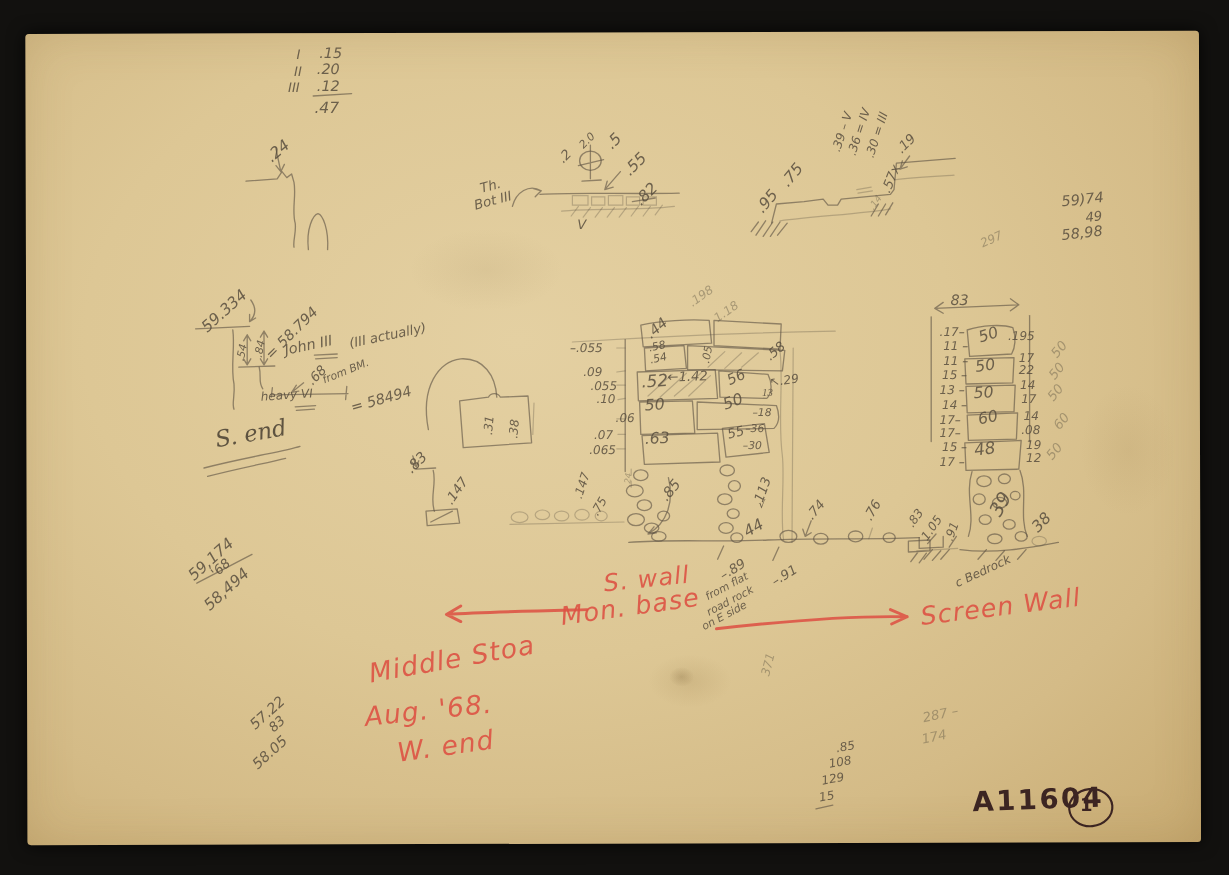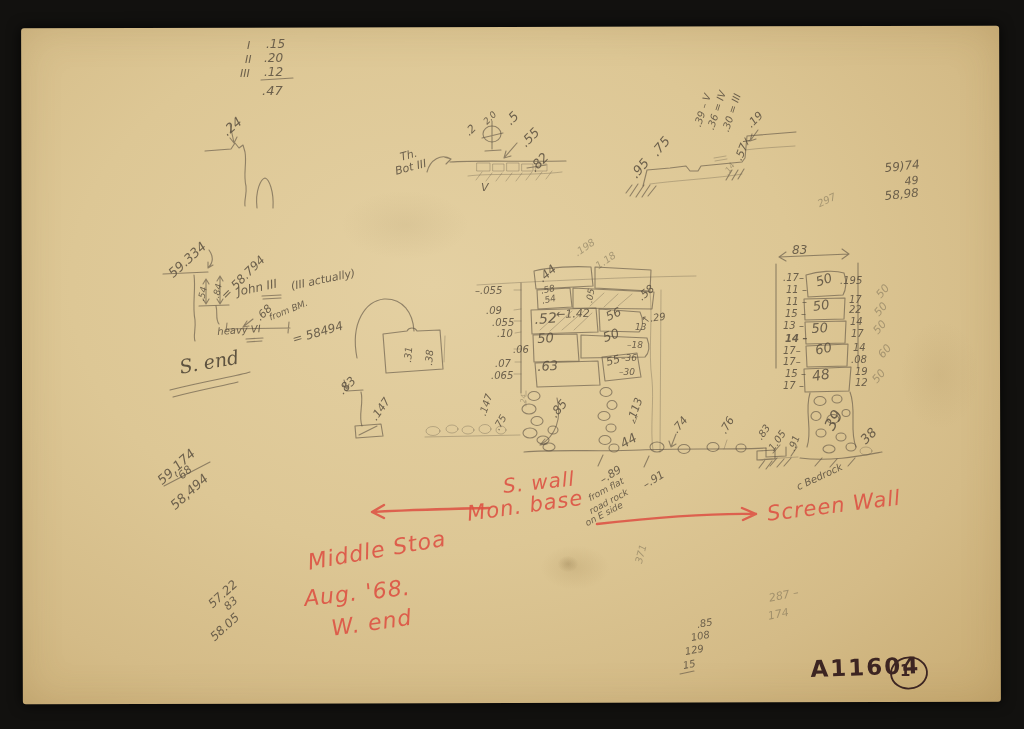--- a/index.html
+++ b/index.html
@@ -246,21 +246,21 @@
       <span class="ann p" style="left: 540px; top: 287px; font-size: 9px; transform: rotate(-12deg);">.58</span>
       <span class="ann p" style="left: 541px; top: 297px; font-size: 9px; transform: rotate(-12deg);">.54</span>
       <span class="ann p" style="left: 585px; top: 302px; font-size: 9px; transform: rotate(-80deg);">.05</span>
       <span class="ann p" style="left: 534px; top: 312px; font-size: 14px; transform: rotate(-4deg);">.52</span>
       <span class="ann p" style="left: 556px; top: 309px; font-size: 11px; transform: rotate(-2deg);">←1.42</span>
       <span class="ann p" style="left: 604px; top: 312px; font-size: 12px; transform: rotate(-25deg);">56</span>
       <span class="ann p" style="left: 641px; top: 315px; font-size: 10px; transform: rotate(-8deg);">↖.29</span>
       <span class="ann p" style="left: 636px; top: 294px; font-size: 11px; transform: rotate(-40deg);">.58</span>
       <span class="ann p" style="left: 537px; top: 332px; font-size: 13px; transform: rotate(-3deg);">50</span>
       <span class="ann p" style="left: 601px; top: 332px; font-size: 13px; transform: rotate(-20deg);">50</span>
-      <span class="ann p" style="left: 635px; top: 323px; font-size: 9px;">13</span>
+      <span class="ann p" style="left: 635px; top: 323px; font-size: 9px; font-family: Liberation Serif, serif;">13</span>
       <span class="ann p" style="left: 627px; top: 341px; font-size: 9px;">–18</span>
       <span class="ann p" style="left: 537px; top: 360px; font-size: 13px; transform: rotate(-3deg);">.63</span>
       <span class="ann p" style="left: 605px; top: 357px; font-size: 11px; transform: rotate(-15deg);">55</span>
       <span class="ann p" style="left: 621px; top: 354px; font-size: 9px;">–36</span>
       <span class="ann p" style="left: 619px; top: 368px; font-size: 9px;">–30</span>
       <span class="ann p" style="left: 548px; top: 412px; font-size: 12px; transform: rotate(-50deg);">.85</span>
       <span class="ann p" style="left: 478px; top: 414px; font-size: 10px; transform: rotate(-72deg);">.147</span>
       <span class="ann p" style="left: 492px; top: 427px; font-size: 10px; transform: rotate(-60deg);">.75</span>
       <span class="ann pf" style="left: 520px; top: 405px; font-size: 7px; transform: rotate(-85deg);">.24</span>
       <span class="ann p" style="left: 627px; top: 416px; font-size: 11px; transform: rotate(-70deg);">113</span>
@@ -275,21 +275,21 @@
       <span class="ann p" style="left: 641px; top: 481px; font-size: 11px; transform: rotate(-32deg);">–.91</span>
       <span class="ann p" style="left: 587px; top: 495px; font-size: 9px; transform: rotate(-28deg);">from flat</span>
       <span class="ann p" style="left: 588px; top: 508px; font-size: 9px; transform: rotate(-28deg);">road rock</span>
       <span class="ann p" style="left: 584px; top: 520px; font-size: 9px; transform: rotate(-28deg);">on E side</span>
       <span class="ann p" style="left: 792px; top: 244px; font-size: 12px;">83</span>
       <span class="ann p" style="left: 783px; top: 273px; font-size: 10px;">.17–</span>
       <span class="ann p" style="left: 786px; top: 285px; font-size: 10px;">11 –</span>
       <span class="ann p" style="left: 786px; top: 297px; font-size: 10px;">11 –</span>
       <span class="ann p" style="left: 785px; top: 309px; font-size: 10px;">15 –</span>
       <span class="ann p" style="left: 783px; top: 321px; font-size: 10px;">13 –</span>
-      <span class="ann p" style="left: 785px; top: 334px; font-size: 10px; font-weight: bold;">14 –</span>
+      <span class="ann p" style="left: 785px; top: 334px; font-size: 10px;">14 –</span>
       <span class="ann p" style="left: 783px; top: 346px; font-size: 10px;">17–</span>
       <span class="ann p" style="left: 783px; top: 357px; font-size: 10px;">17–</span>
       <span class="ann p" style="left: 785px; top: 369px; font-size: 10px;">15 –</span>
       <span class="ann p" style="left: 783px; top: 381px; font-size: 10px;">17 –</span>
       <span class="ann p" style="left: 814px; top: 276px; font-size: 13px; transform: rotate(-18deg);">50</span>
       <span class="ann p" style="left: 812px; top: 300px; font-size: 13px; transform: rotate(-8deg);">50</span>
       <span class="ann p" style="left: 811px; top: 322px; font-size: 13px; transform: rotate(-4deg);">50</span>
       <span class="ann p" style="left: 814px; top: 344px; font-size: 13px; transform: rotate(-12deg);">60</span>
       <span class="ann p" style="left: 811px; top: 369px; font-size: 14px; transform: rotate(-8deg);">48</span>
       <span class="ann p" style="left: 822px; top: 425px; font-size: 16px; transform: rotate(-60deg);">39</span>

